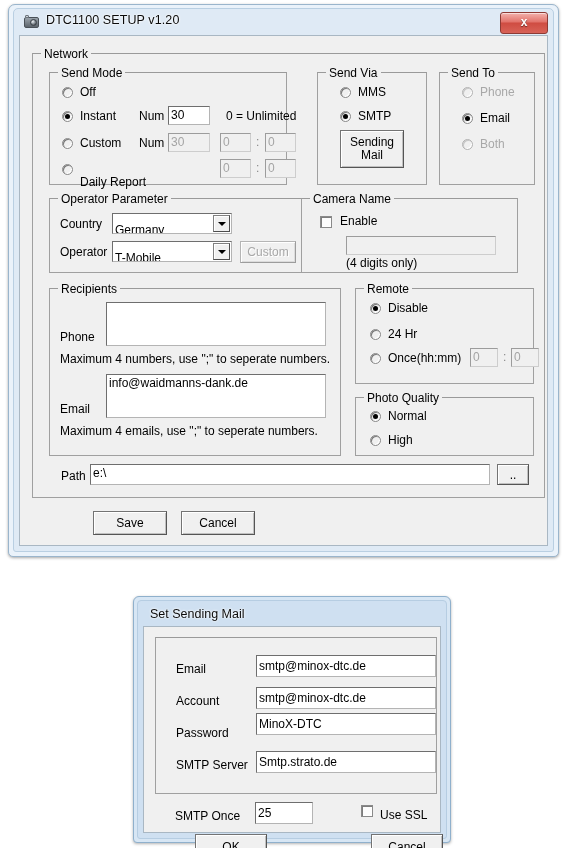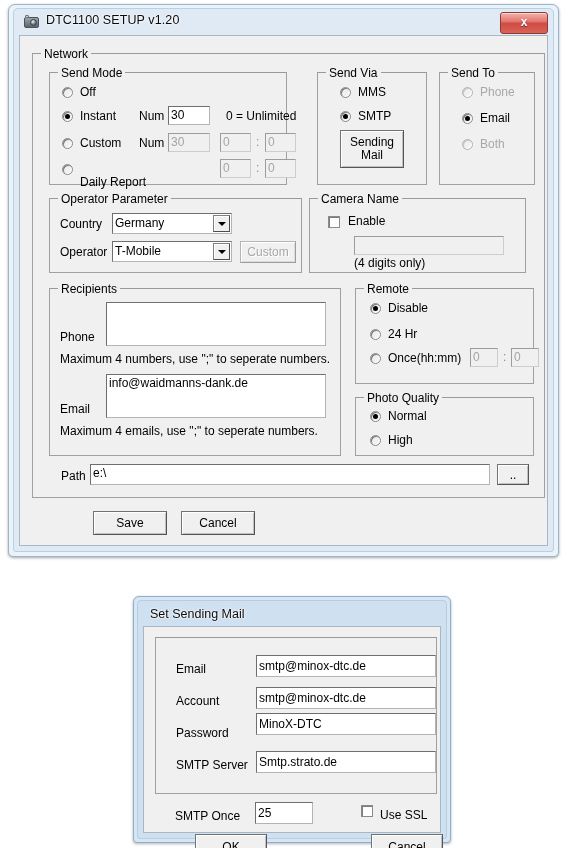--- a/index.html
+++ b/index.html
@@ -139,21 +139,21 @@
   .btn.dis{color:#a8a8a8;border-color:#b5b5b5;border-right-color:#9c9c9c;border-bottom-color:#9c9c9c;
     box-shadow:inset 1px 1px 0 #ffffff, inset -1px -1px 0 #dcdcdc;text-shadow:1px 1px 0 #ffffff;}
 
   
   .cmb{
     position:absolute;box-sizing:border-box;
     background:#ffffff;
     border:1px solid #b4b4b4;
     border-top:1px solid #6e6e6e;border-left:1px solid #6e6e6e;
     font-size:12px;color:#000;
-    padding:1px 2px;line-height:16px;
+    padding:8px 2px;line-height:16px;
     cursor:pointer;overflow:hidden;
   }
   .cmb .arrowbox{
     position:absolute;right:1px;top:1px;bottom:1px;width:17px;
     background:#f0f0f0;
     border:1px solid #808080;
     border-right-color:#4d4d4d;border-bottom-color:#4d4d4d;
     box-shadow:inset 1px 1px 0 #ffffff;
     box-sizing:border-box;
   }
@@ -267,21 +267,21 @@
         <div class="lbl" style="left:10px;top:46px;">Operator</div>
         <div class="cmb" style="left:62px;top:42px;width:120px;height:21px;">
           <span>T-Mobile</span>
           <span class="arrowbox"></span>
         </div>
         <div class="btn dis" style="left:190px;top:42px;width:56px;height:22px;">
           <span>Custom</span>
         </div>
       </div>
 
-      <div class="grp" style="left:276px;top:144px;width:217px;height:75px;">
+      <div class="grp" style="left:268px;top:144px;width:217px;height:75px;">
         <div class="grp-label">Camera Name</div>
         <div class="chk" style="left:18px;top:17px;"></div>
         <div class="lbl" style="left:38px;top:15px;">Enable</div>
         <div class="inp dis" style="left:44px;top:37px;width:150px;height:19px;"></div>
         <div class="lbl" style="left:44px;top:57px;text-align:center;">(4 digits only)</div>
       </div>
 
       <div class="grp" style="left:16px;top:234px;width:292px;height:168px;">
         <div class="grp-label">Recipients</div>
         <div class="lbl" style="left:10px;top:41px;">Phone</div>

